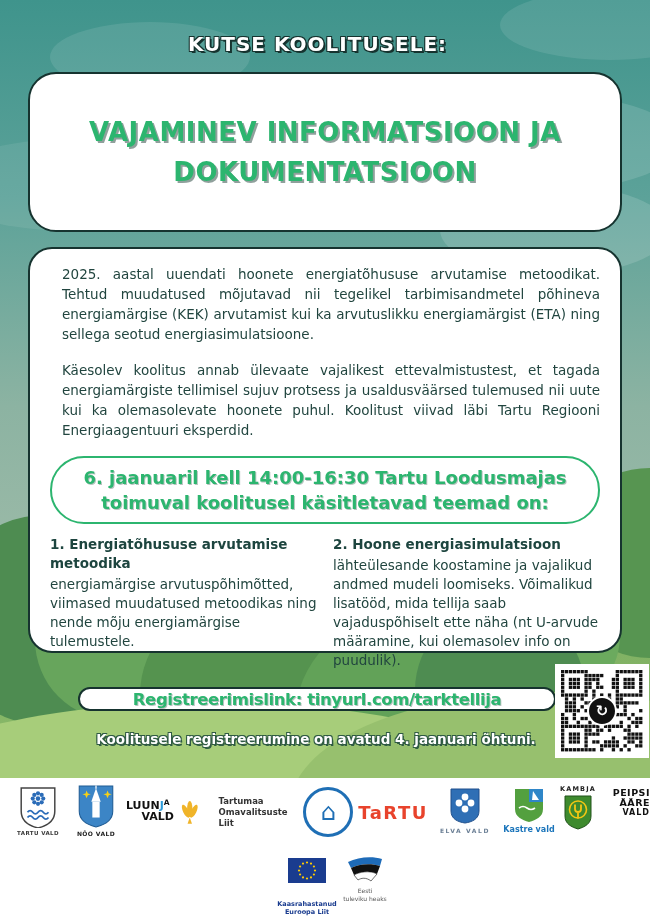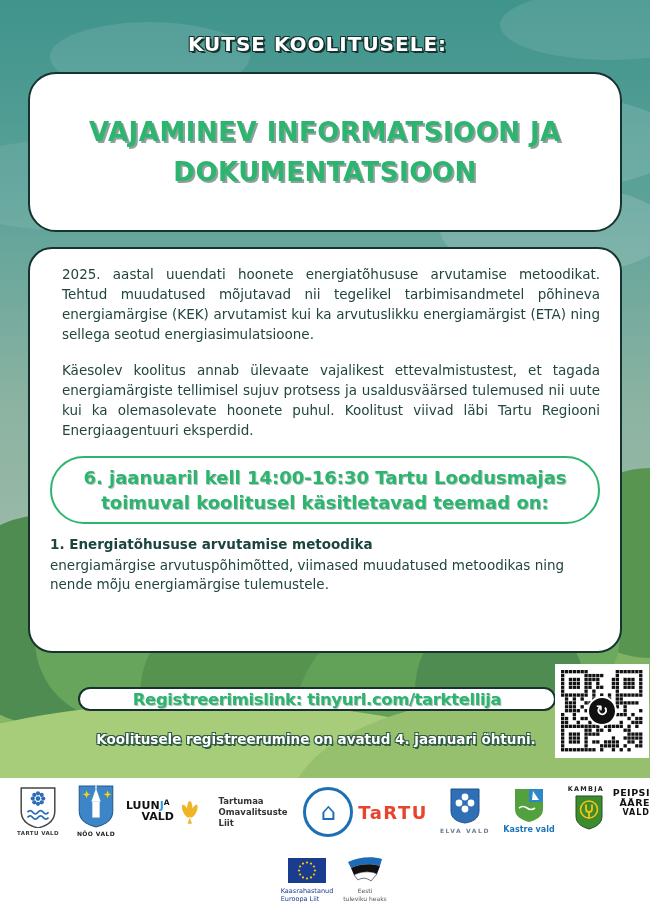--- a/index.html
+++ b/index.html
@@ -83,21 +83,21 @@
   .luunja-top .la{font-size:7.5px;vertical-align:4px;}
   .luunja-bottom{font-size:11px;font-weight:800;color:#111;line-height:11px;text-align:right;width:100%;padding-right:4px;box-sizing:border-box;}
   .tol{flex-direction:row !important;align-items:center;gap:19px;}
   .tol-text{font-size:8.5px;line-height:11px;color:#333;font-weight:600;}
   .trea-ring{width:50px;height:50px;border-radius:50%;border:3.5px solid #1F6FB5;background:#FFF;
              display:flex;align-items:center;justify-content:center;box-sizing:border-box;}
   .trea-house{font-size:24px;color:#1F6FB5;line-height:1;}
   .tartu-city{font-size:18px;font-weight:800;letter-spacing:1.5px;color:#E8432C;}
   .peipsi-line{font-size:9.5px;font-weight:900;color:#111;line-height:9.5px;letter-spacing:0.5px;}
   .peipsi-vald{font-size:8px;font-weight:800;color:#111;margin-top:1px;letter-spacing:1px;}
-  .eu-cap{font-size:6.5px;line-height:8px;font-weight:400;color:#1A3C8F;margin-top:4px;}
+  .eu-cap{font-size:6.5px;line-height:8px;font-weight:700;color:#1A3C8F;text-align:center;margin-top:17px;}
   .ee-cap{font-size:6px;line-height:7.5px;color:#555;text-align:center;margin-top:3px;}
 </style>
 </head>
 <body>
 
 <div class="poster">
 
   <div class="sky"></div>
   <div class="cloud c1"></div>
   <div class="cloud c2"></div>
@@ -123,20 +123,24 @@
   </div>
 
   <div class="content-box">
     <p>2025. aastal uuendati hoonete energiatõhususe arvutamise metoodikat. Tehtud muudatused mõjutavad nii tegelikel tarbimisandmetel põhineva energiamärgise (KEK) arvutamist kui ka arvutuslikku energiamärgist (ETA) ning sellega seotud energiasimulatsioone.</p>
     <p>Käesolev koolitus annab ülevaate vajalikest ettevalmistustest, et tagada energiamärgiste tellimisel sujuv protsess ja usaldusväärsed tulemused nii uute kui ka olemasolevate hoonete puhul. Koolitust viivad läbi Tartu Regiooni Energiaagentuuri eksperdid.</p>
     <div class="banner">6. jaanuaril kell 14:00-16:30 Tartu Loodusmajas toimuval koolitusel käsitletavad teemad on:</div>
     <div class="cols">
       <div class="col">
         <div class="col-h">1. Energiatõhususe arvutamise metoodika</div>
         <div class="col-b">energiamärgise arvutuspõhimõtted, viimased muudatused metoodikas ning nende mõju energiamärgise tulemustele.</div>
+      </div>
+      <div class="col">
+        <div class="col-h">2. Hoone energiasimulatsioon</div>
+        <div class="col-b">lähteülesande koostamine ja vajalikud andmed mudeli loomiseks. Võimalikud lisatööd, mida tellija saab vajaduspõhiselt ette näha (nt U-arvude määramine, kui olemasolev info on puudulik).</div>
       </div>
     </div>
   </div>
 
   <div class="reg-pill">Registreerimislink: tinyurl.com/tarktellija</div>
   <div class="reg-note">Koolitusele registreerumine on avatud 4. jaanuari õhtuni.</div>
   <div class="qr">
     <svg id="qr-svg" viewBox="0 0 84 84" width="82" height="82">
         <rect x="0" y="0" width="3.4" height="3.4"></rect>
         <rect x="4" y="0" width="3.4" height="3.4"></rect>
@@ -447,21 +451,21 @@
     <div class="logo" style="left:498px;top:9px;width:62px;">
       <svg width="32" height="36" viewBox="0 0 32 36">
         <path d="M2,2 h28 v20 c0,8 -7,11 -14,13 c-7,-2 -14,-5 -14,-13 Z" fill="#53A03F"></path>
         <path d="M16,2 h14 v13 h-14 Z" fill="#2F86C8"></path>
         <polygon points="20,4 26,13 19,13" fill="#FFFFFF"></polygon>
         <path d="M6,21 q4,-3 8,0 t8,0" fill="none" stroke="#FFFFFF" stroke-width="1.6"></path>
       </svg>
       <div class="cap cap-kastre">Kastre vald</div>
     </div>
 
-    <div class="logo" style="left:552px;top:7px;width:52px;align-items:flex-end;">
+    <div class="logo" style="left:552px;top:7px;width:52px;">
       <div class="cap cap-kambja">KAMBJA</div>
       <svg width="30" height="36" viewBox="0 0 30 36">
         <path d="M2,2 h26 v20 c0,8 -6.5,11 -13,13 c-6.5,-2 -13,-5 -13,-13 Z" fill="#3E8A2E" stroke="#20521A" stroke-width="1"></path>
         <circle cx="15" cy="15.5" r="8.5" fill="none" stroke="#F3C613" stroke-width="1.6"></circle>
         <path d="M12,10.5 v4.5 a3,3 0 0 0 6,0 v-4.5 M15,18 v6.5" fill="none" stroke="#F3C613" stroke-width="1.8"></path>
       </svg>
     </div>
 
     <div class="logo" style="left:604px;top:10px;width:46px;align-items:flex-end;">
       <div class="peipsi-line">PEIPSI</div>

